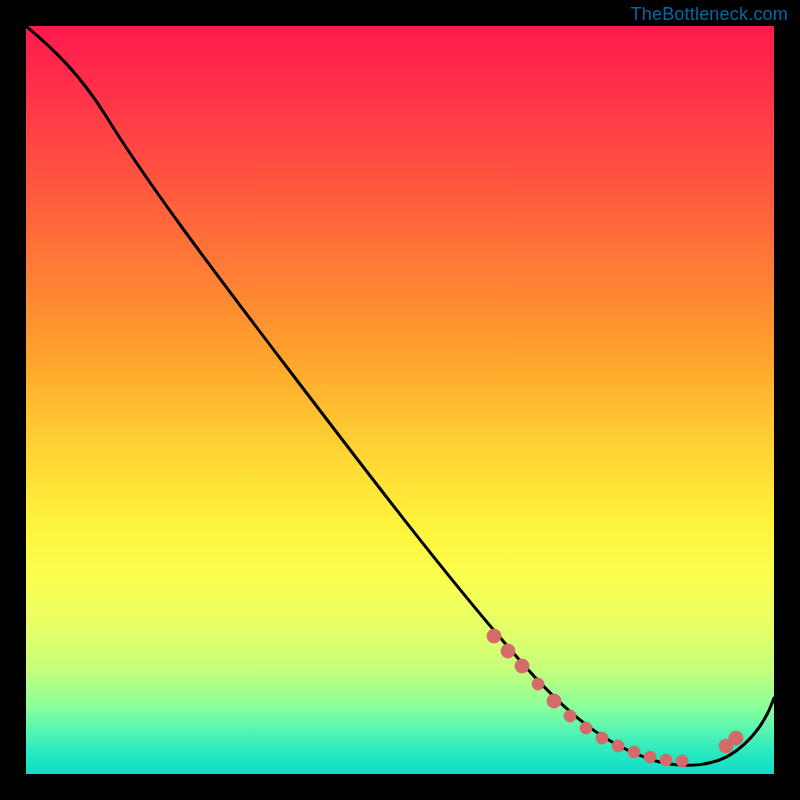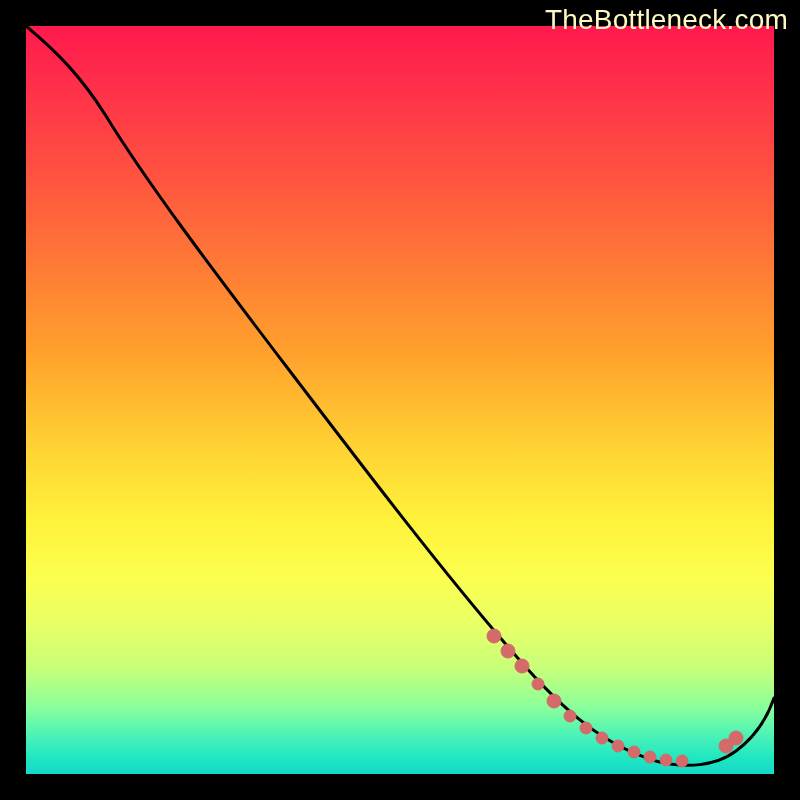--- a/index.html
+++ b/index.html
@@ -14,22 +14,22 @@
   .frame {
     position: relative;
     width: 800px;
     height: 800px;
     background: #000;
   }
   .watermark {
     position: absolute;
     top: 4px;
     right: 12px;
-    color: #fef9c3;
-    font-size: 28px;
+    color: #0369a1;
+    font-size: 18px;
     font-weight: 500;
     letter-spacing: 0.2px;
     z-index: 10;
   }
   .plot-outer {
     position: absolute;
     left: 26px;
     top: 26px;
     right: 26px;
     bottom: 26px;

